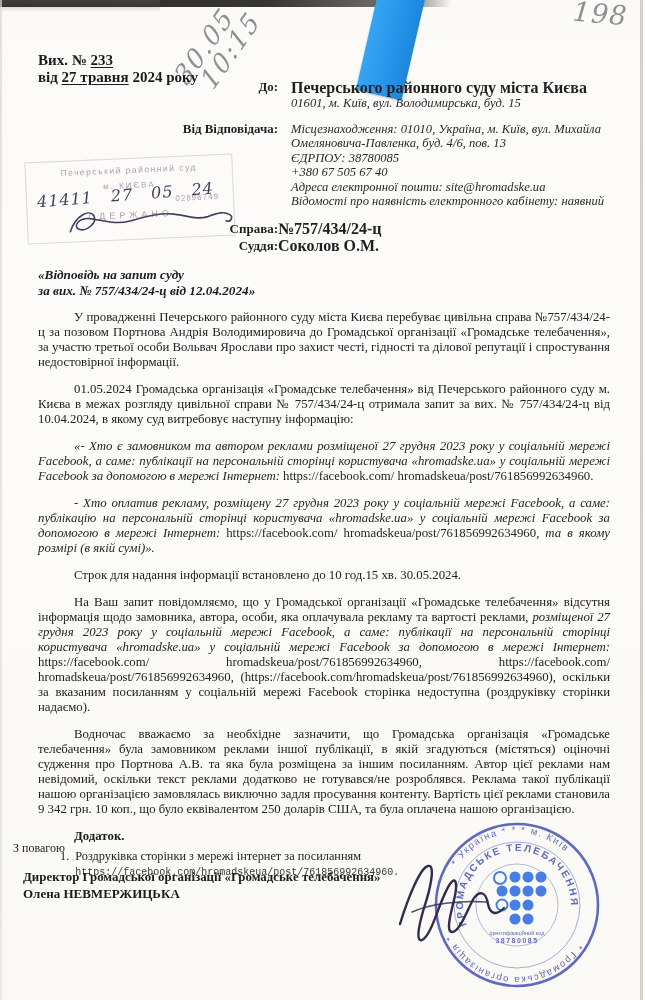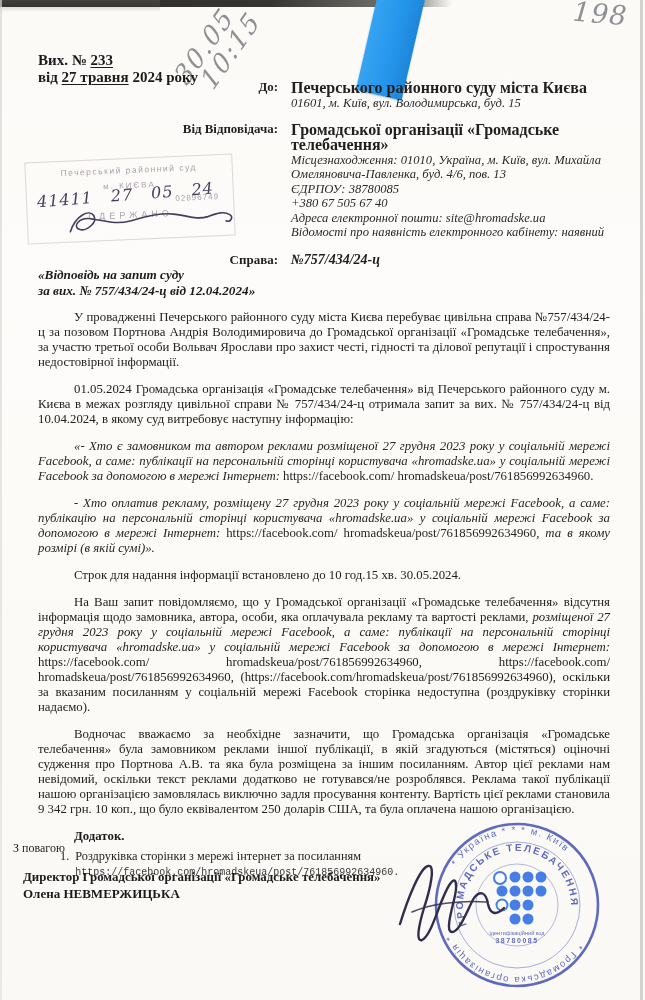--- a/index.html
+++ b/index.html
@@ -33,21 +33,21 @@
   .seg-i{font-style:italic;}
   
   .addr-grid{position:absolute;left:166px;top:80px;width:462px;}
   .addr-row{display:flex;margin-bottom:12px;}
   .addr-label{width:112px;text-align:right;font-weight:bold;flex:none;font-size:12.9px;}
   .addr-content{margin-left:13px;flex:1;}
   .addr-name{font-weight:bold;font-size:16px;line-height:15.5px;}
   .addr-italic{font-style:italic;font-size:12.6px;line-height:14.4px;color:#2b2929;}
   .case-row{display:flex;margin-bottom:2px;}
   .case-row .addr-label{font-size:13px;}
-  .case-value{margin-left:13px;font-weight:bold;font-size:14px;font-style:italic;}
+  .case-value{font-weight:bold;font-size:16px;}
   .case-block{margin-top:13px;}
   
   .received-stamp{position:absolute;left:26px;top:158px;width:206px;height:80px;
     transform:rotate(-2.5deg);border:1px solid rgba(150,132,150,.3);
     color:rgba(146,128,148,.75);text-align:center;font-family:"Liberation Sans",sans-serif;}
   .rs-l1{font-size:8.5px;letter-spacing:1.5px;margin-top:4px;}
   .rs-l2{font-size:8px;letter-spacing:2px;}
   .rs-l3{font-size:8px;letter-spacing:1px;text-align:right;margin-right:14px;}
   .rs-l4{font-size:9px;letter-spacing:4px;}
   .rs-hand{position:absolute;left:10px;top:28px;width:190px;text-align:left;
@@ -99,35 +99,38 @@
     <div class="addr-row">
       <div class="addr-label">До:</div>
       <div class="addr-content">
         <div class="addr-name">Печерського районного суду міста Києва</div>
         <div class="addr-italic">01601, м. Київ, вул. Володимирська, буд. 15</div>
       </div>
     </div>
     <div class="addr-row">
       <div class="addr-label">Від Відповідача:</div>
       <div class="addr-content">
-        <div class="addr-name">Громадської організації «Громадське телебачення»</div>
         <div class="addr-italic">
             <div>Місцезнаходження: 01010, Україна, м. Київ, вул. Михайла</div>
             <div>Омеляновича-Павленка, буд. 4/6, пов. 13</div>
             <div>ЄДРПОУ: 38780085</div>
             <div>+380 67 505 67 40</div>
             <div>Адреса електронної пошти: site@hromadske.ua</div>
             <div>Відомості про наявність електронного кабінету: наявний</div>
           </div>
       </div>
     </div>
     <div class="case-block">
       <div class="case-row">
         <div class="addr-label">Справа:</div>
         <div class="case-value">№757/434/24-ц</div>
+      </div>
+      <div class="case-row">
+        <div class="addr-label">Суддя:</div>
+        <div class="case-value">Соколов О.М.</div>
       </div>
     </div>
   </div>
 
   <div class="received-stamp">
     <div class="rs-l1">Печерський районний суд</div>
     <div class="rs-l2">м. КИЄВА</div>
     <div class="rs-l3">02896749</div>
     <div class="rs-l4">ОДЕРЖАНО</div>
     <div class="rs-hand">41411 27 05 24</div>

